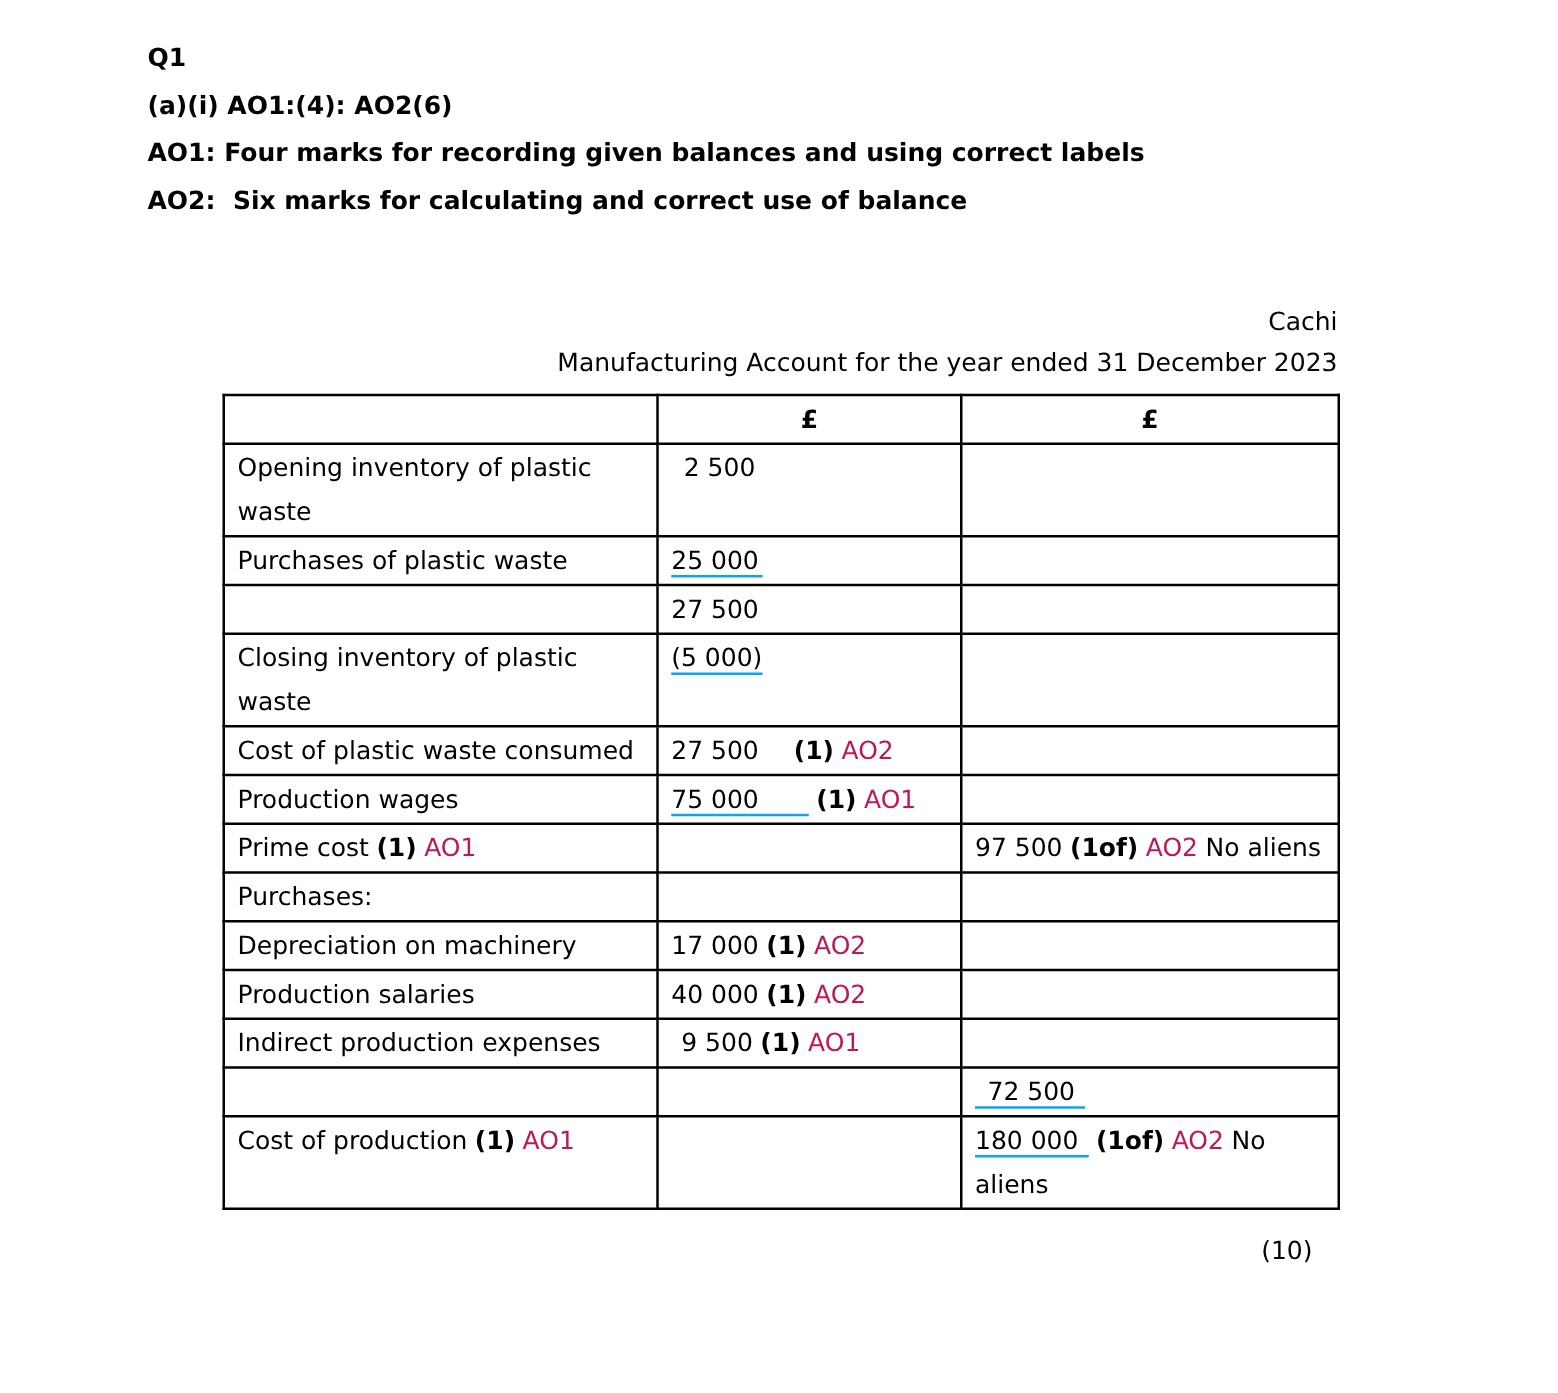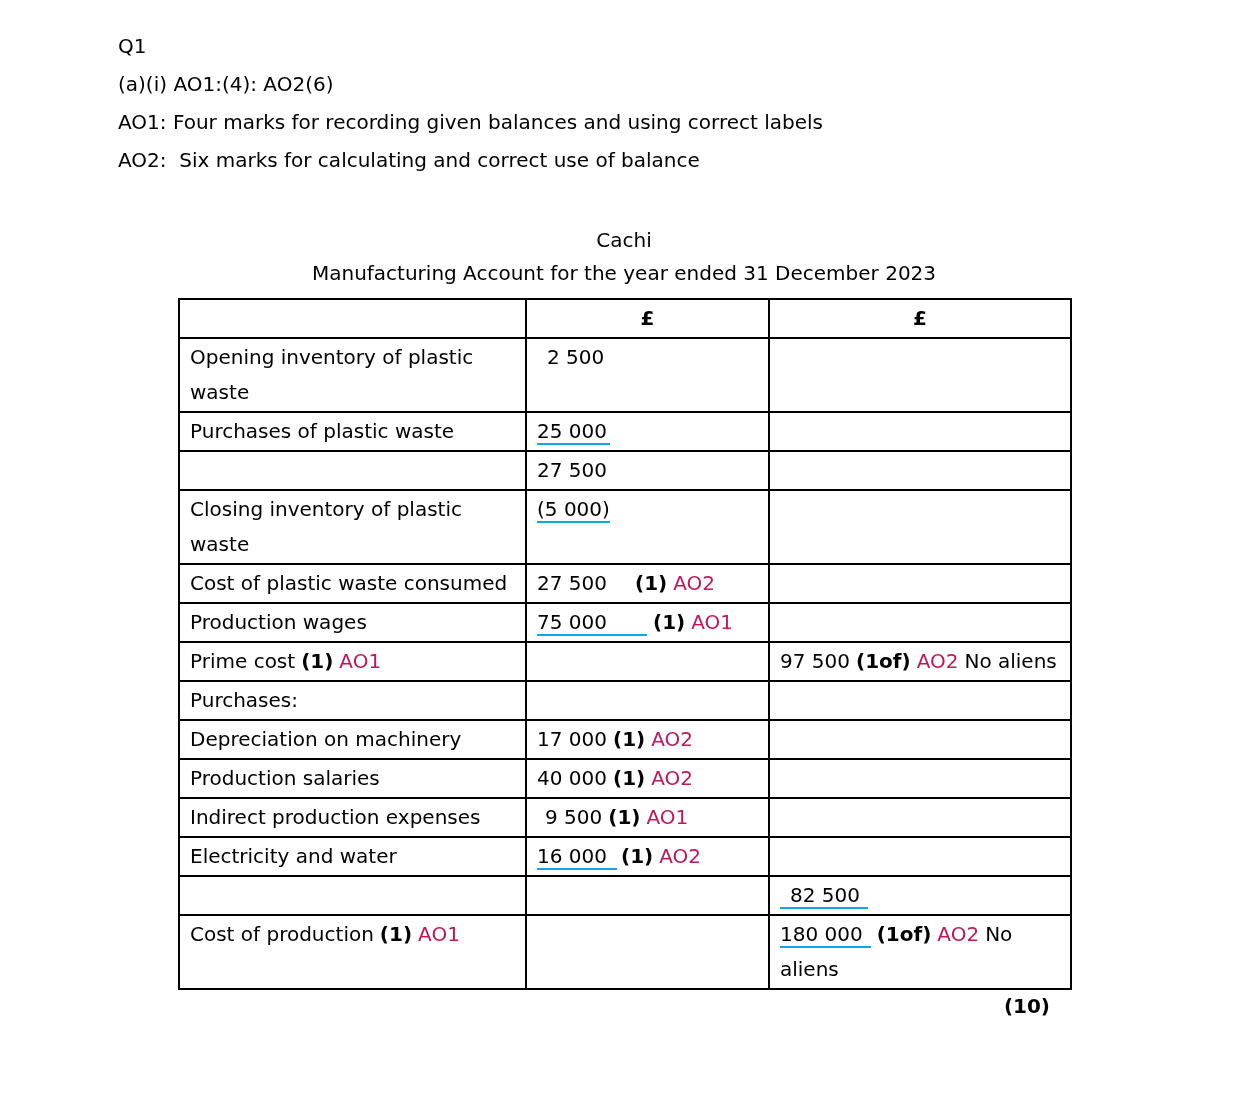--- a/index.html
+++ b/index.html
@@ -6,28 +6,28 @@
   body{
     width:1246px;height:1114px;
     font-family:"DejaVu Sans","Liberation Sans",sans-serif;
     color:#000;
     font-size:20px;
     -webkit-font-smoothing:antialiased;
   }
   .page{padding-top:34px;}
   .head{margin-left:118px;}
   .head div{
-    font-weight:400;
+    font-weight:700;
     line-height:25px;
     margin-bottom:13px;
     white-space:pre-wrap;
   }
   .titles{
-    width:892px;margin:51px 0 8px 178px;
-    text-align:center;
+    width:892px;margin:68px 0 8px 178px;
+    text-align:right;
   }
   .titles div{line-height:33px;}
   table{
     border-collapse:collapse;
     table-layout:fixed;
     width:892px;
     margin-left:178px;
   }
   td{
     border:2px solid #000;
@@ -49,23 +49,23 @@
   .u-pr3{padding-right:3px;}
   .u-pr8{padding-right:8px;}
   .u-pr10{padding-right:10px;}
   .u-pr40{padding-right:40px;}
   .u-lead{padding-left:10px;padding-right:8px;}
   .ind10{padding-left:10px;}
   .ind8{padding-left:8px;}
   .marks{
     width:892px;margin-left:178px;
     text-align:right;
-    font-weight:700;
+    font-weight:400;
     padding-right:0px;
-    margin-top:4px;
+    margin-top:20px;
     box-sizing:border-box;
     padding-right:20px;
   }
 </style>
 </head>
 <body>
 
 <div class="page">
 
   <div class="head">
@@ -153,30 +153,25 @@
       <td><span>40 000</span><span class="mk">(1)</span><span class="ao">AO2</span></td>
       <td></td>
     </tr>
 
     <tr>
       <td>Indirect production expenses</td>
       <td><span class="ind8">9 500</span><span class="mk">(1)</span><span class="ao">AO1</span></td>
       <td></td>
     </tr>
 
-    <tr>
-      <td>Electricity and water</td>
-      <td><span class="u u-pr10">16 000</span><span class="mk gap4">(1)</span><span class="ao">AO2</span></td>
-      <td></td>
-    </tr>
 
     <tr>
       <td></td>
       <td></td>
-      <td><span class="u u-lead">82 500</span></td>
+      <td><span class="u u-lead">72 500</span></td>
     </tr>
 
     <tr>
       <td><span>Cost of production</span><span class="mk">(1)</span><span class="ao">AO1</span></td>
       <td></td>
       <td><span class="u u-pr8">180 000</span><span class="mk">(1of)</span><span class="ao">AO2</span><span class="note">No aliens</span></td>
     </tr>
 
   </tbody>
     </table>

